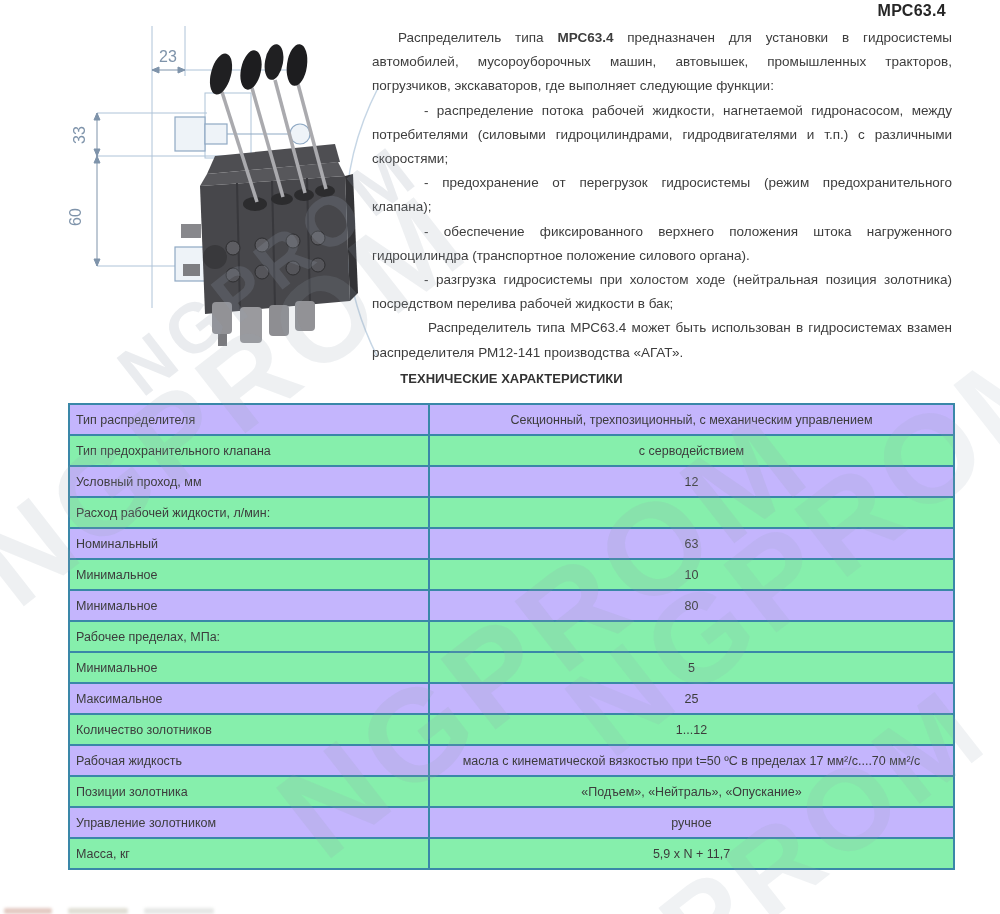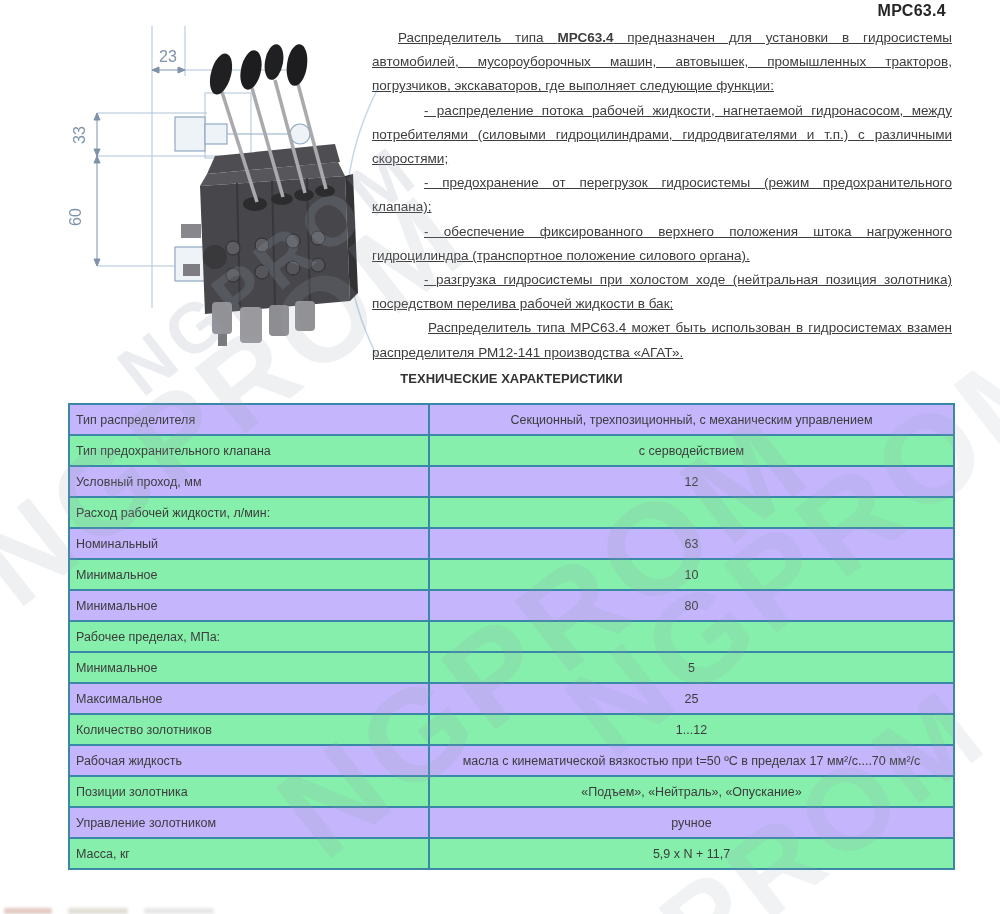--- a/index.html
+++ b/index.html
@@ -16,21 +16,21 @@
     font-size:16px; font-weight:bold; color:#262626;
     letter-spacing:0.3px;
   }
   
   .figure { position:absolute; left:55px; top:16px; width:334px; height:340px; }
 
   
   .desc {
     position:absolute; left:372px; top:26px; width:580px;
     font-size:13.5px; line-height:24.2px;
-    text-align:justify; color:#3d3d3d;text-decoration:underline;
+    text-align:justify; color:#3d3d3d;
   }
   .desc p { margin:0; }
   .p-lead  { text-indent:26px; }
   .bullet  { text-indent:52px; }
   .p-close { text-indent:56px; }
 
   
   .table-title {
     position:absolute; left:68px; top:371px; width:887px;
     text-align:center; font-weight:bold; font-size:13px; color:#333333;

